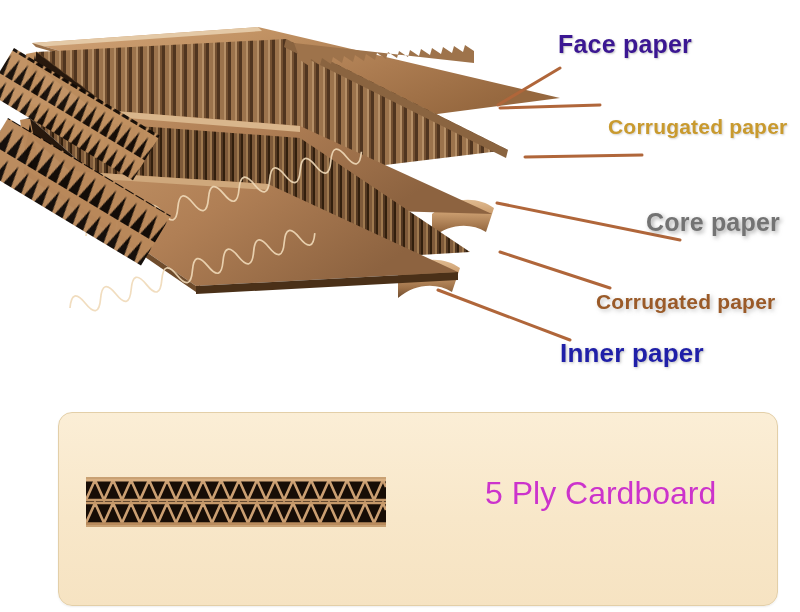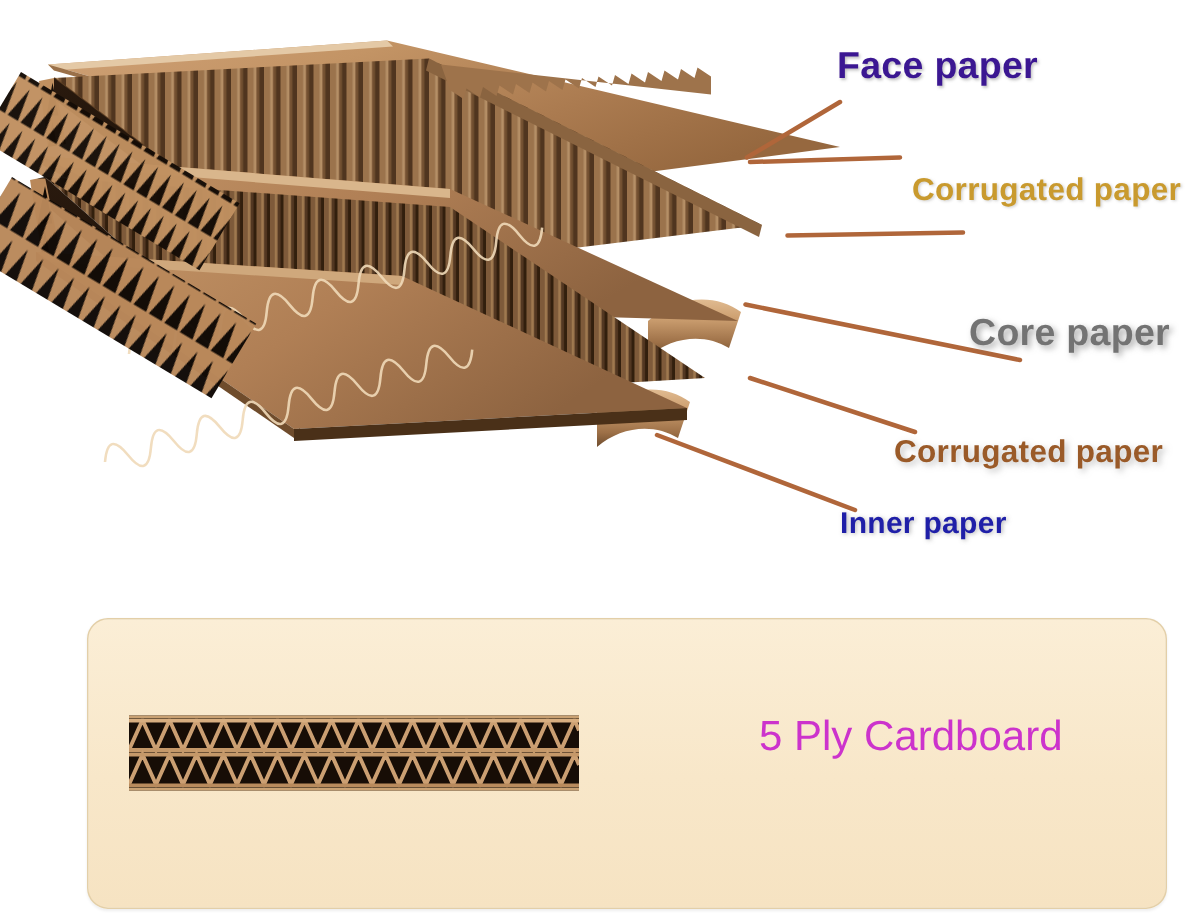--- a/index.html
+++ b/index.html
@@ -37,21 +37,21 @@
     text-shadow:2px 2px 4px rgba(110,110,110,.6);
   }
   .lbl-corr2{
     left:596px; top:290px;
     font-size:21px;
     color:#9a5a28;
     text-shadow:2px 2px 4px rgba(150,150,150,.55);
   }
   .lbl-inner{
     left:560px; top:338px;
-    font-size:20px;
+    font-size:26px;
     color:#1f1fa8;
     text-shadow:1px 1px 3px rgba(120,120,120,.5);
   }
 
   
   #leaders{position:absolute;left:0;top:0;width:800px;height:400px;}
 
   
   #panel{
     position:absolute;
@@ -68,22 +68,22 @@
     left:27px; top:64px;
     width:300px; height:46px;
     background:#170d06;
     border-top:2px solid #c9a173;
     border-bottom:2px solid #c9a173;
     overflow:hidden;
   }
 
   #panel-title{
     position:absolute;
-    left:447px; top:62px;
-    font-size:28px;
+    left:426px; top:62px;
+    font-size:32px;
     font-weight:normal;
     color:#cc33cc;
     white-space:nowrap;
     font-family:"Liberation Sans","DejaVu Sans",sans-serif;
   }
 </style>
 </head>
 <body>
 
 <div id="stage">

